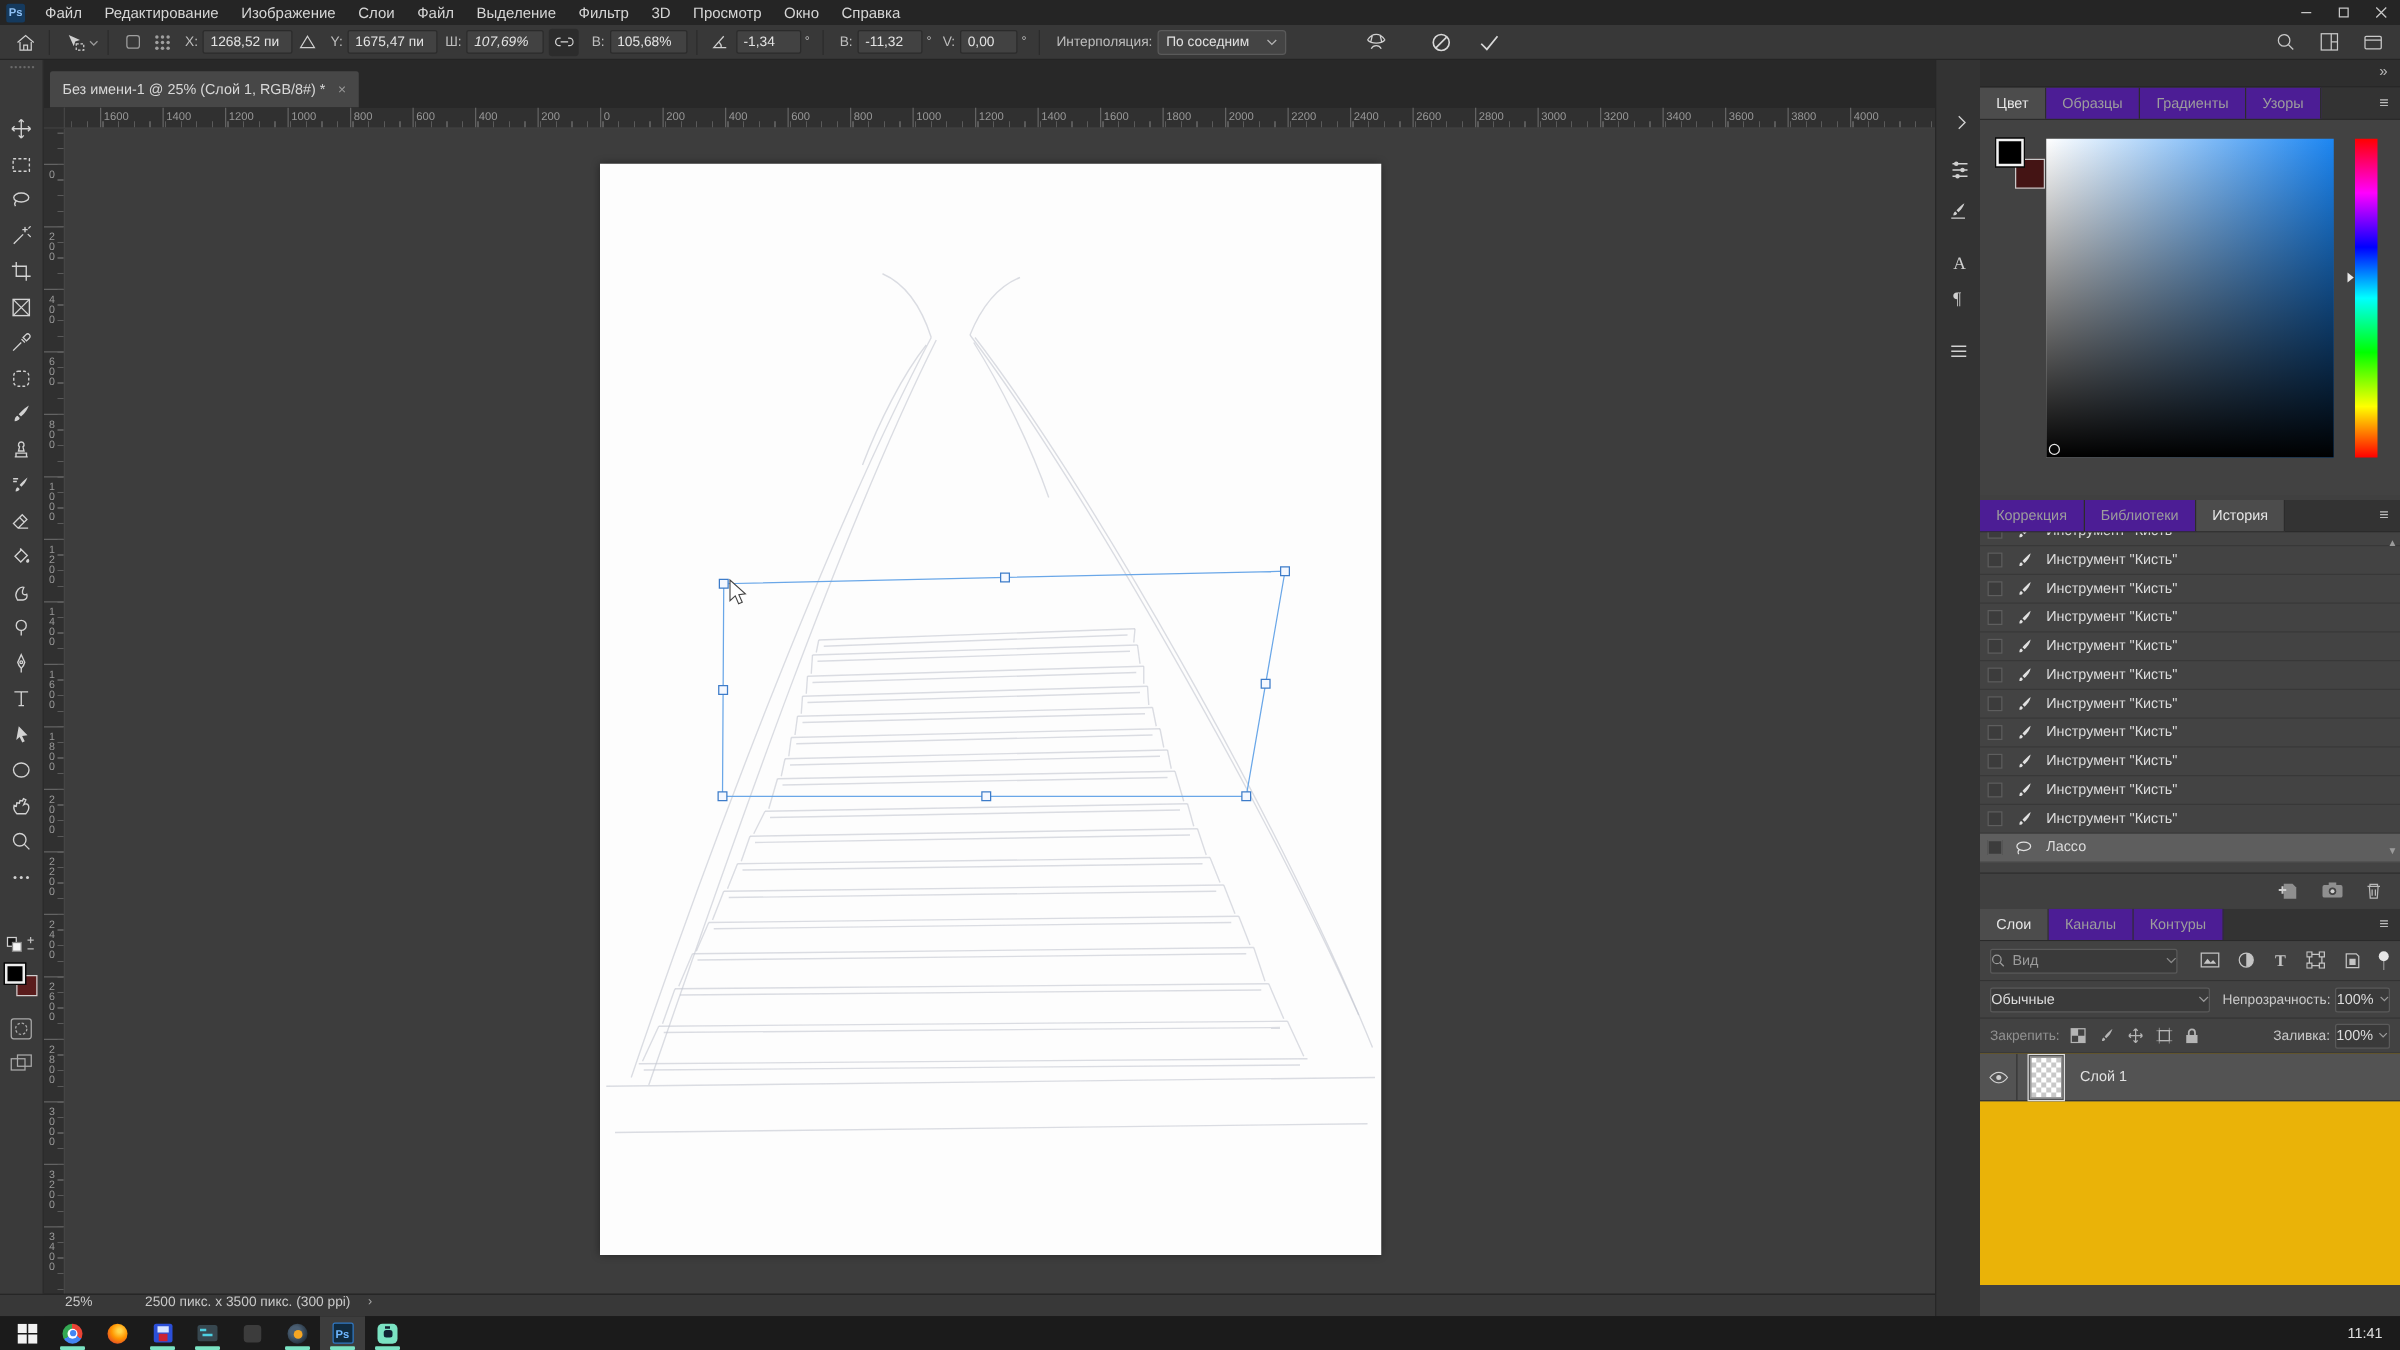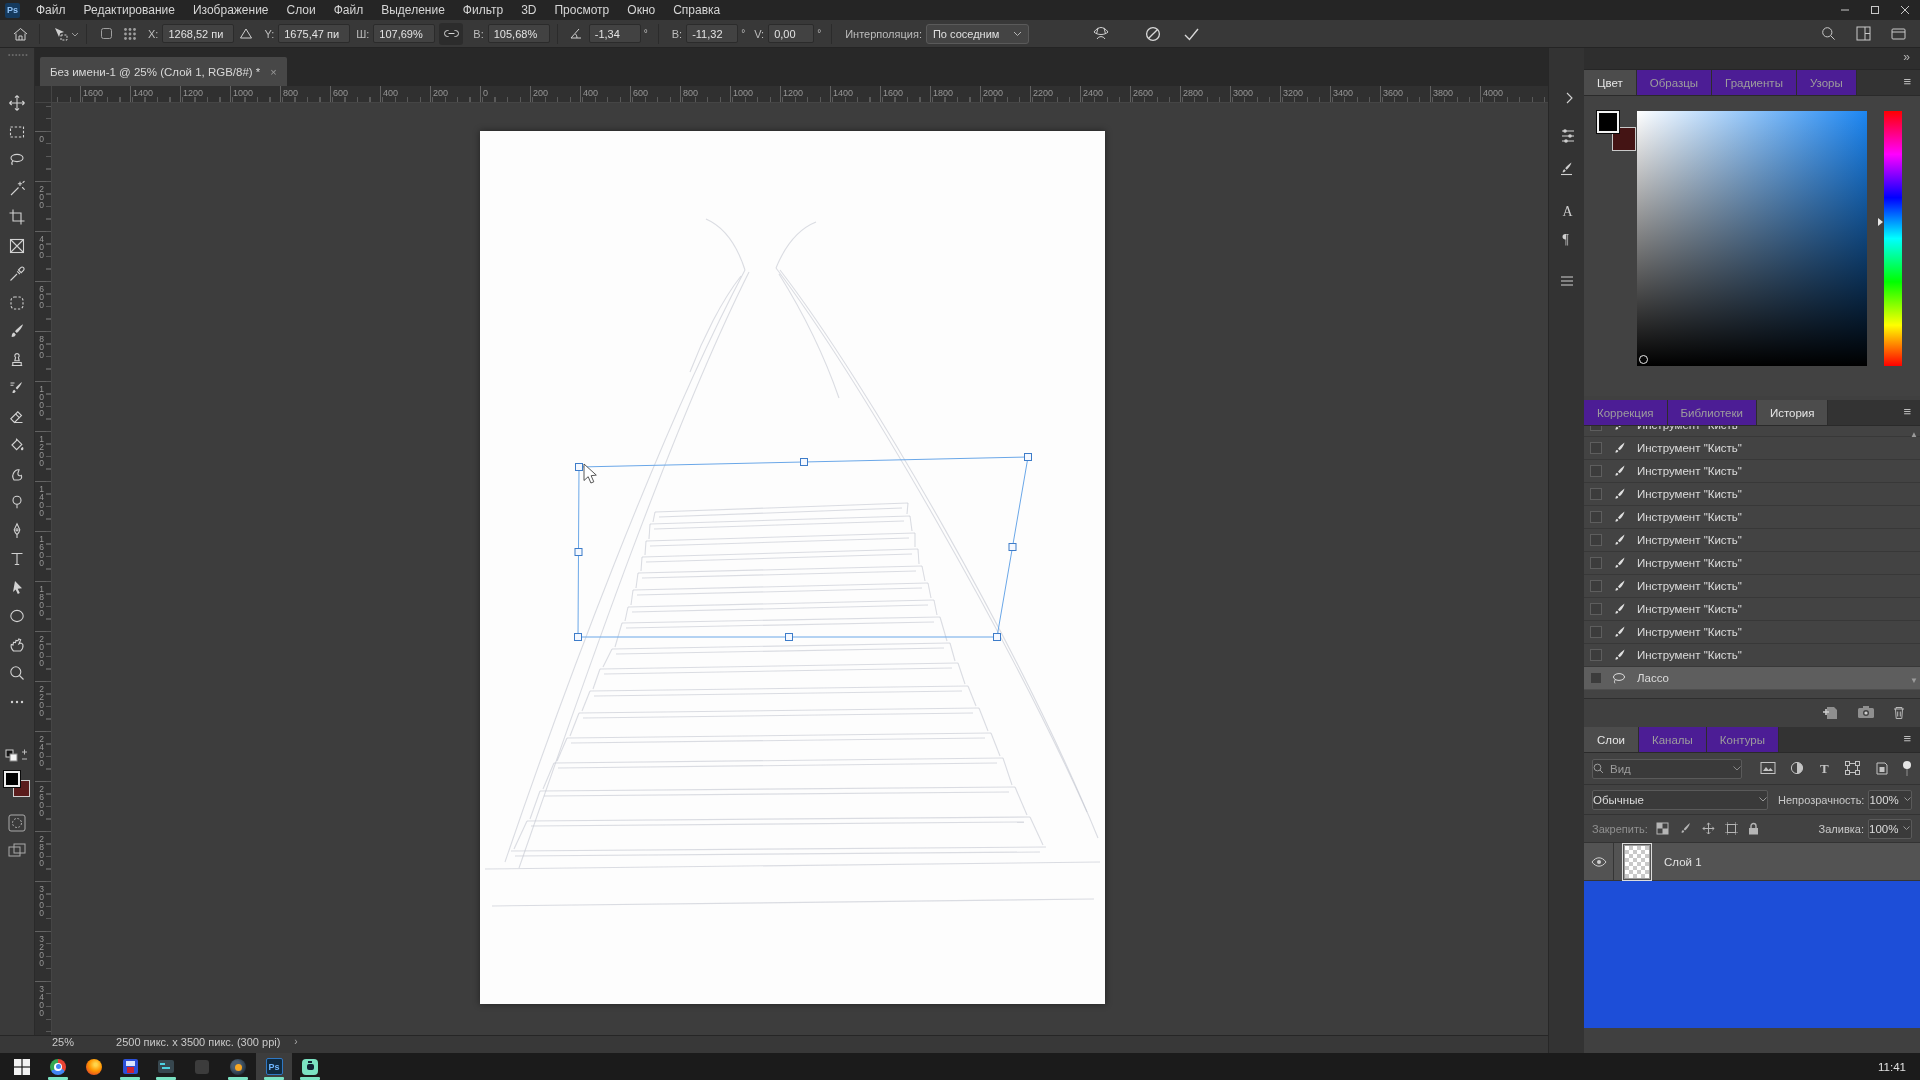--- a/index.html
+++ b/index.html
@@ -195,21 +195,21 @@
     <span class="ob-lbl">X:</span>
     <div class="ob-field" style="width:72px;">1268,52 пи</div>
     <div class="ob-ico">
       <svg class="ic" width="14" height="13">
           <path d="M7 2 12.5 11h-11z" fill="none" stroke="#cfcfcf"></path>
         </svg>
       </div>
     <span class="ob-lbl">Y:</span>
     <div class="ob-field" style="width:72px;">1675,47 пи</div>
     <span class="ob-lbl">Ш:</span>
-    <div class="ob-field" style="width:62px;">107,69%</div>
+    <div class="ob-field" style="width:62px;font-style:italic;">107,69%</div>
     <div class="ob-ico" style="background:#2c2c2c;border-radius:3px;margin:0 4px;">
       <svg class="ic" width="15" height="9">
           <path d="M4.5 4.5h6 M4.5 1.5h-1a3 3 0 0 0 0 6h1 M10.5 1.5h1a3 3 0 0 1 0 6h-1" fill="none" stroke="#d6d6d6"></path>
         </svg>
       </div>
     <span class="ob-lbl">В:</span>
     <div class="ob-field" style="width:62px;">105,68%</div>
     <div class="ob-sep"></div>
     <div class="ob-ico">
       <svg class="ic" width="15" height="13">
@@ -926,21 +926,21 @@
           </svg>
       </div>
       <span style="margin-left:auto; color:#c9c9c9; font-size:11px;">Заливка:</span>
       <div class="fieldbox" style="width:44px; margin:0 8px 0 4px; gap:5px;">
         <span>100%</span>
         <svg class="ic" width="7" height="5">
             <path d="M0.5 0.5 3.5 3.5 6.5 0.5" fill="none" stroke="#9a9a9a"></path>
           </svg>
       </div>
     </div>
-    <div class="section" style="top:795px; height:185px; background:#1d4ed8;">
+    <div class="section" style="top:795px; height:185px; background:#eab308;">
       <div id="layer-rows">
           <div class="layer sel">
             <div class="eyebox">
               <svg class="ic" width="16" height="10" viewBox="0 0 16 10">
                 <path d="M1 5c2-2.8 4.5-4.2 7-4.2S13 2.2 15 5c-2 2.8-4.5 4.2-7 4.2S3 7.8 1 5z" fill="none" stroke="#cfcfcf"></path>
                 <circle cx="8" cy="5" r="2" fill="#cfcfcf"></circle>
               </svg>
             </div>
             <div class="thumb trans"></div>
             <span class="lname">Слой 1</span>

